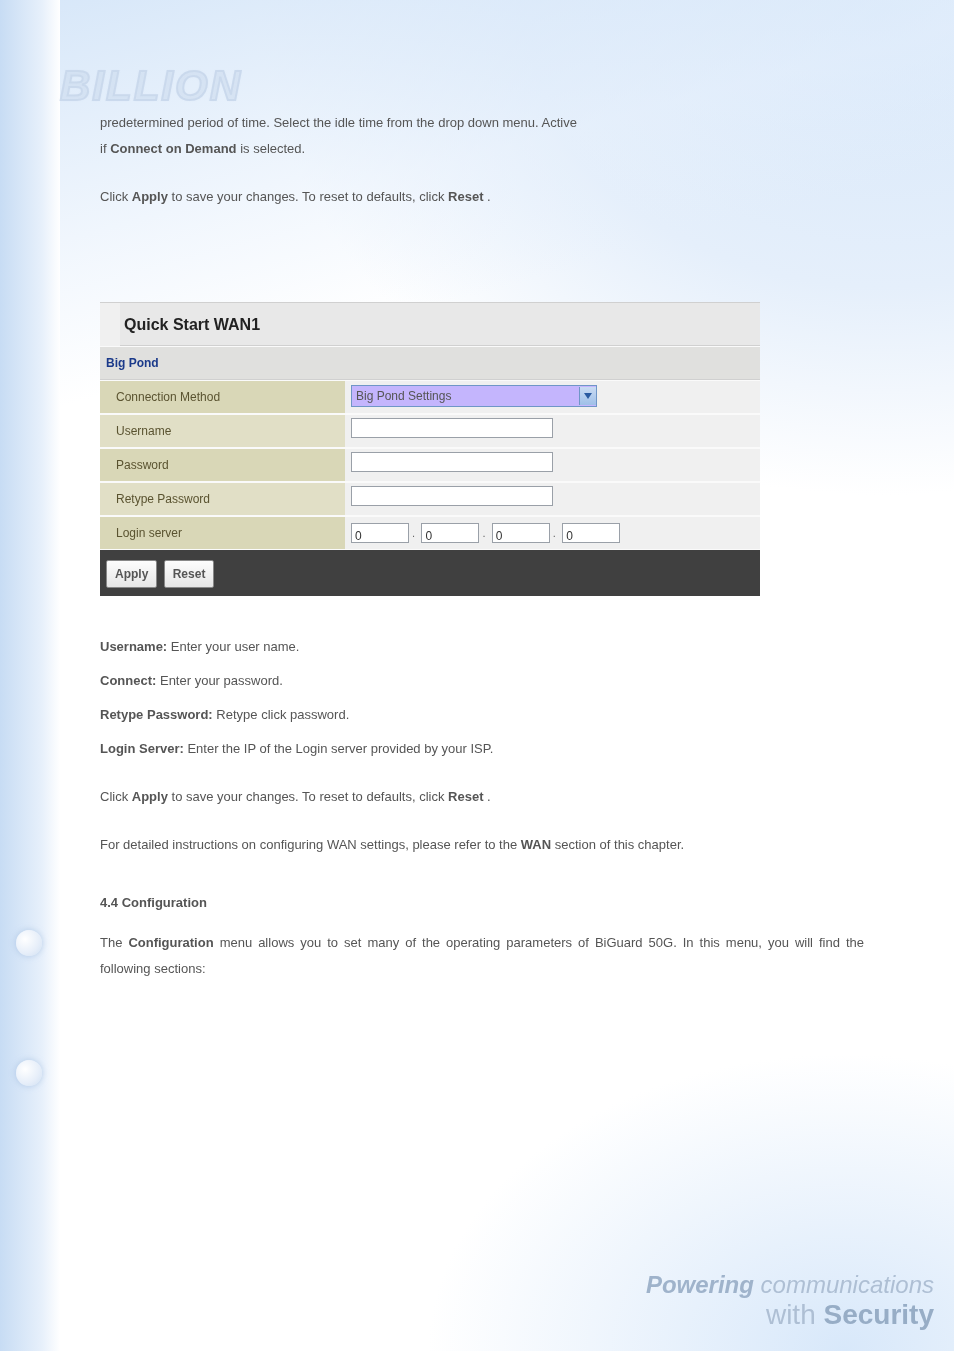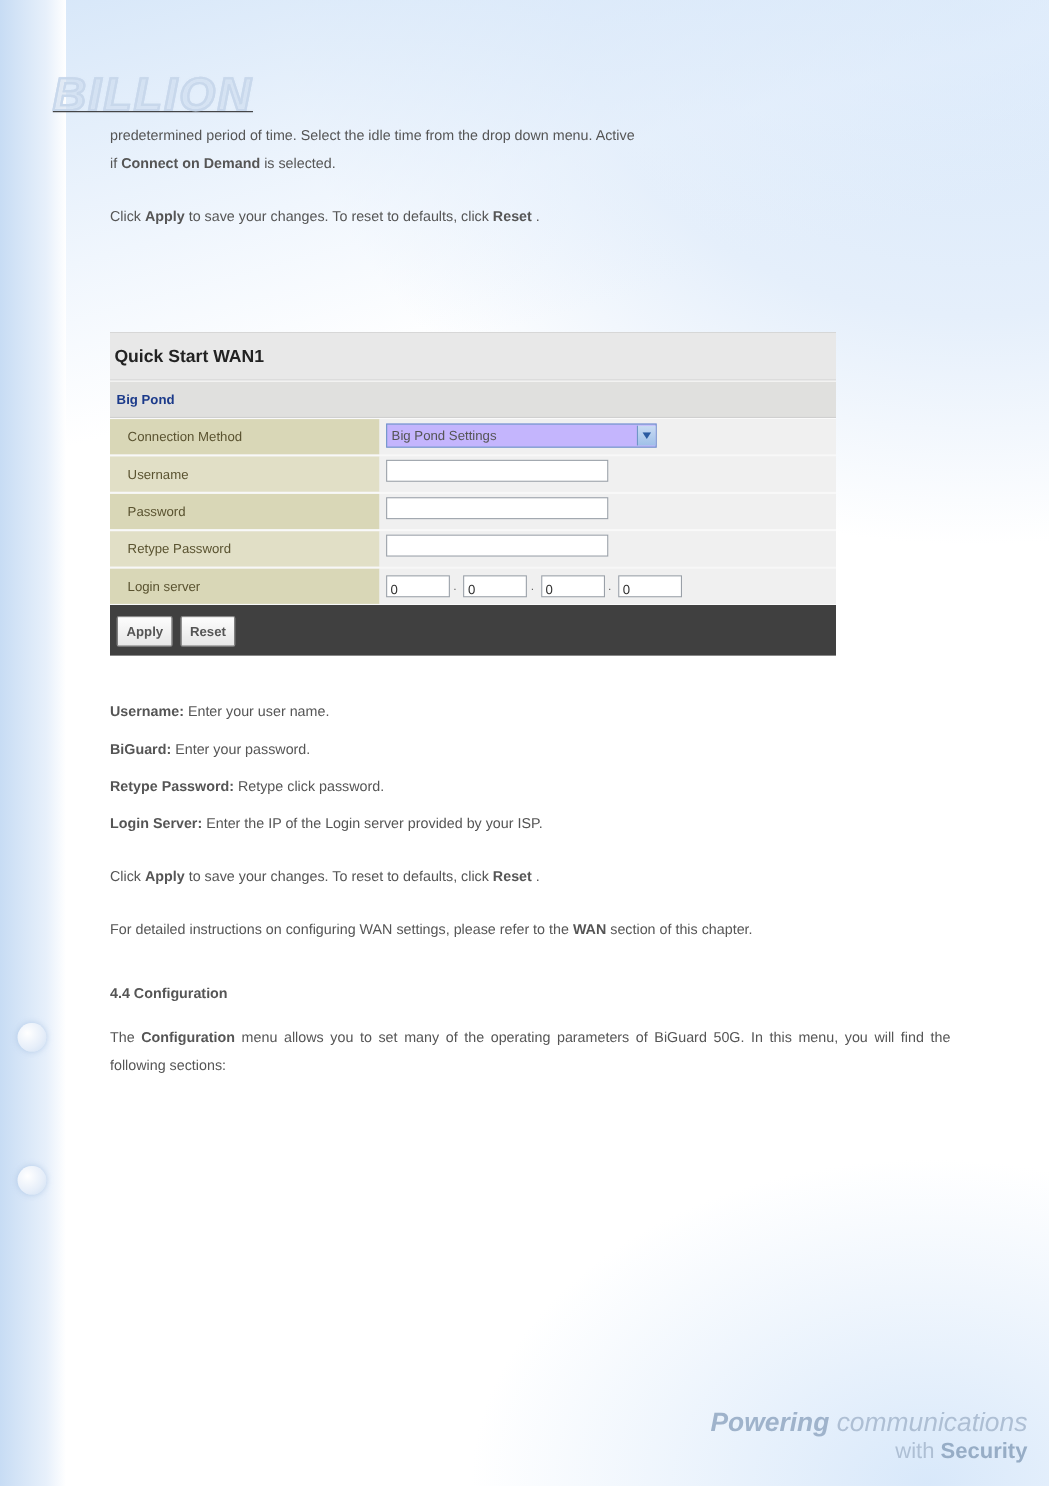--- a/index.html
+++ b/index.html
@@ -60,23 +60,22 @@
     border-radius: 50%;
     background: radial-gradient(circle at 35% 35%, #ffffff, #e6eef9 60%, #cfdff2);
     box-shadow: 0 0 6px rgba(150,180,220,0.6);
     z-index: 1;
   }
 
   
   .logo {
     position: absolute;
     top: 62px;
-    left: 48px;
+    left: 60px;
     z-index: 3;
-    text-decoration: underline;
   }
   .logo-bill {
     font-family: Arial Black, Arial, sans-serif;
     font-style: italic;
     font-weight: 900;
     font-size: 42px;
     letter-spacing: 2px;
     color: rgba(255,255,255,0.0);
     -webkit-text-stroke: 2px rgba(200,215,235,0.9);
     text-shadow: 0 0 2px rgba(200,215,235,0.5);
@@ -104,20 +103,21 @@
     font-size: 12px;
     border-top: 1px solid #d0d0d0;
   }
   .panel-title {
     font-weight: bold;
     font-size: 16px;
     color: #222;
     padding: 6px 4px 4px 4px;
     background: #e8e8e8;
     border-bottom: 1px solid #d0d0d0;
+    margin-left: 20px;
   }
   .panel-subtitle {
     font-weight: bold;
     color: #1b3a8a;
     padding: 4px 6px;
     background: #e0e0de;
     border-top: 1px solid #fafafa;
     border-bottom: 1px solid #d0d0d0;
   }
   .row {
@@ -206,21 +206,21 @@
   .footer-tagline .l1 {
     font-size: 24px;
     color: #aebfd4;
     font-style: italic;
   }
   .footer-tagline .l1 .pw {
     font-weight: bold;
     color: #9fb3cb;
   }
   .footer-tagline .l2 {
-    font-size: 20px;
+    font-size: 28px;
     color: #aebfd4;
   }
   .footer-tagline .l2 .sec {
     font-weight: bold;
     color: #97adc6;
   }
 </style>
 </head>
 <body>
 
@@ -310,21 +310,21 @@
     </div>
   </div>
 
   <div style="height:18px"></div>
 
   <div class="para">
     <span class="bold">Username:</span>
     <span> Enter your user name.</span>
   </div>
   <div class="para">
-    <span class="bold">BiGuard:</span>
+    <span class="bold">Connect:</span>
     <span> Enter your password.</span>
   </div>
   <div class="para">
     <span class="bold">Retype Password:</span>
     <span> Retype click password.</span>
   </div>
   <div class="para">
     <span class="bold">Login Server:</span>
     <span> Enter the IP of the Login server provided by your ISP.</span>
   </div>

